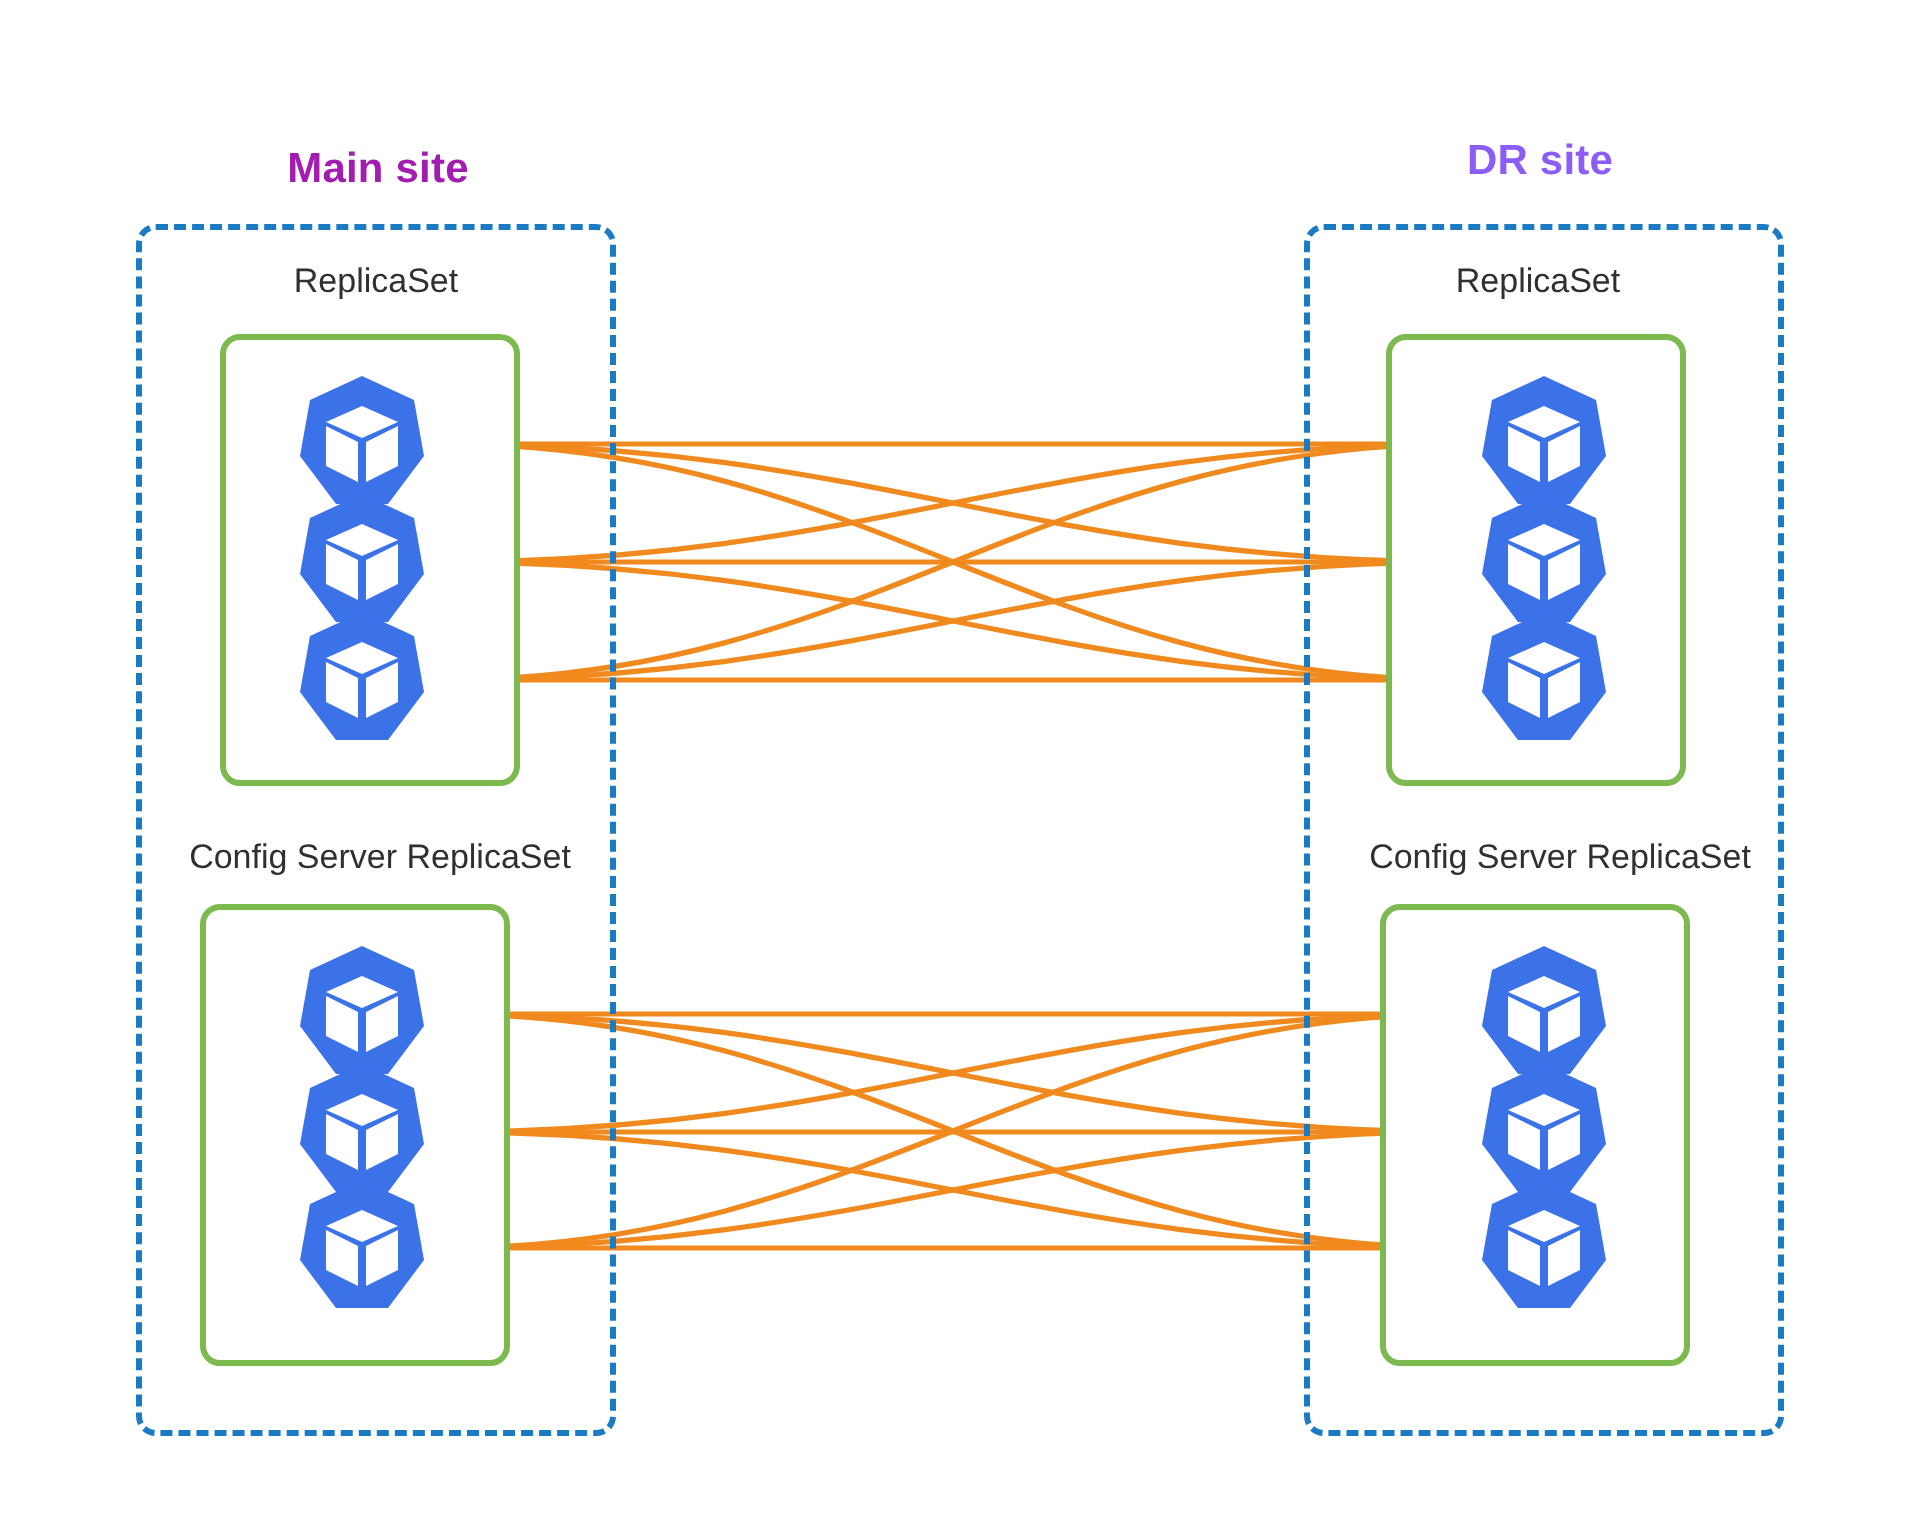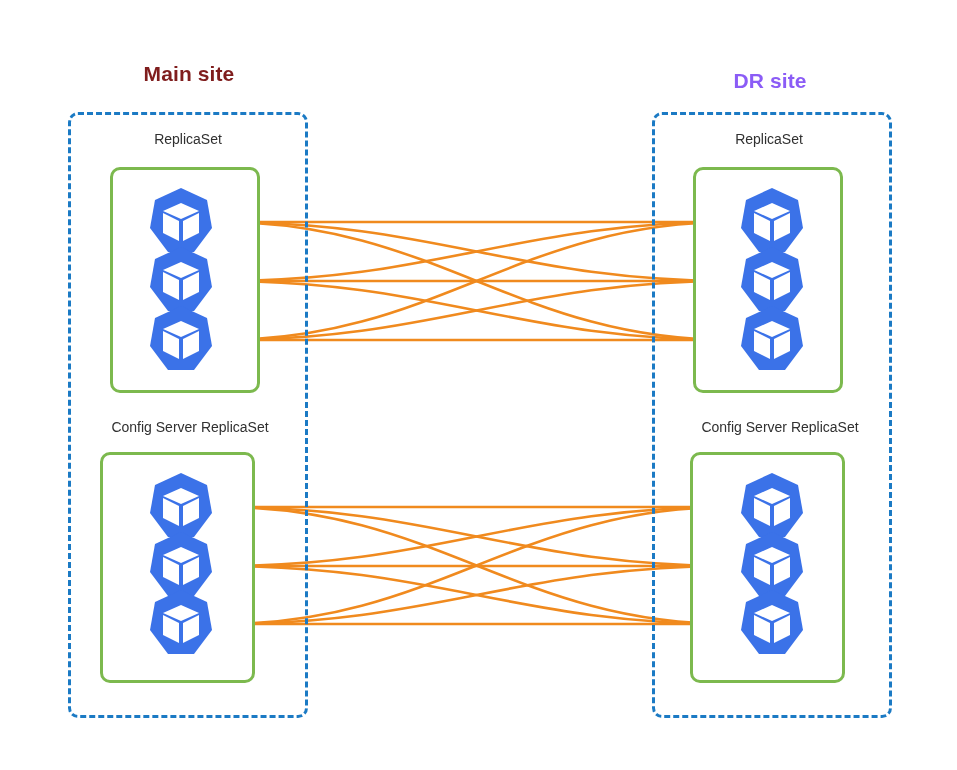--- a/index.html
+++ b/index.html
@@ -33,21 +33,21 @@
   .site-box {
     position: absolute;
     border: 3px dashed #1b7ac4;
     border-radius: 10px;
     box-sizing: border-box;
     background: transparent;
   }
   
   .group-label {
     position: absolute;
-    font-size: 14px;
+    font-size: 17px;
     font-weight: normal;
     color: #303030;
     text-align: center;
     white-space: nowrap;
   }
   
   .group-box {
     position: absolute;
     border: 3px solid #7cb94e;
     border-radius: 10px;
@@ -91,21 +91,21 @@
         <path d="M 222 507 C 435.78 507, 517.22 624, 731 624" stroke="#f08a1e" stroke-width="2.6" fill="none"></path>
         <path d="M 222 566 C 435.78 566, 517.22 507, 731 507" stroke="#f08a1e" stroke-width="2.6" fill="none"></path>
         <path d="M 222 566 L 731 566" stroke="#f08a1e" stroke-width="2.6" fill="none"></path>
         <path d="M 222 566 C 435.78 566, 517.22 624, 731 624" stroke="#f08a1e" stroke-width="2.6" fill="none"></path>
         <path d="M 222 624 C 435.78 624, 517.22 507, 731 507" stroke="#f08a1e" stroke-width="2.6" fill="none"></path>
         <path d="M 222 624 C 435.78 624, 517.22 566, 731 566" stroke="#f08a1e" stroke-width="2.6" fill="none"></path>
         <path d="M 222 624 L 731 624" stroke="#f08a1e" stroke-width="2.6" fill="none"></path>
       </g>
   </svg>
   <div id="sites-layer">
-      <div class="site-title" style="left: 39px; top: 62px; width: 300px; color: #7f1d1d;">Main site</div>
+      <div class="site-title" style="left: 39px; top: 73px; width: 300px; color: #a21caf;">Main site</div>
       <div class="site-box" style="left: 68px; top: 112px; width: 240px; height: 606px; border-color: rgb(27, 122, 196);"></div>
       <div class="group-label" style="left: 8px; top: 131px; width: 360px; color: rgb(48, 48, 48);">ReplicaSet</div>
       <div class="group-box" style="left: 110px; top: 167px; width: 150px; height: 226px; border-color: rgb(124, 185, 78);"></div>
       <div class="node-icon" style="left: 149px; top: 187px;">
         <svg viewBox="0 0 64 70">
           <polygon points="32,1 58,13 63,41 45,65 19,65 1,41 6,13" fill="#3b72e8"></polygon>
           <g>
             <polygon points="32,16 50,24 32,32 14,24" fill="#ffffff"></polygon>
             <polygon points="14,26 30,34 30,54 14,46" fill="#ffffff"></polygon>
             <polygon points="50,26 50,46 34,54 34,34" fill="#ffffff"></polygon>

